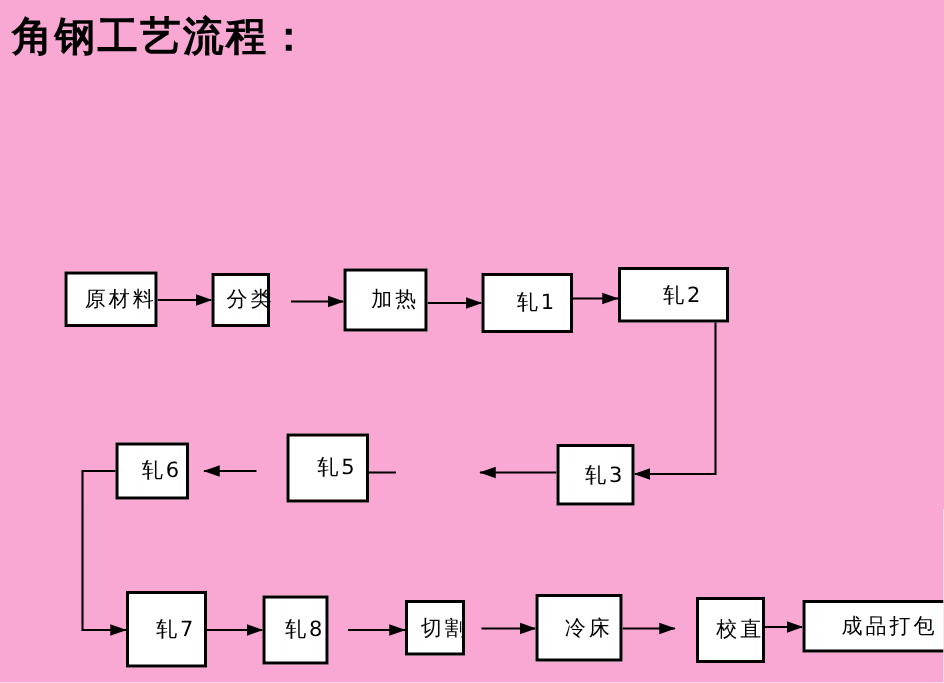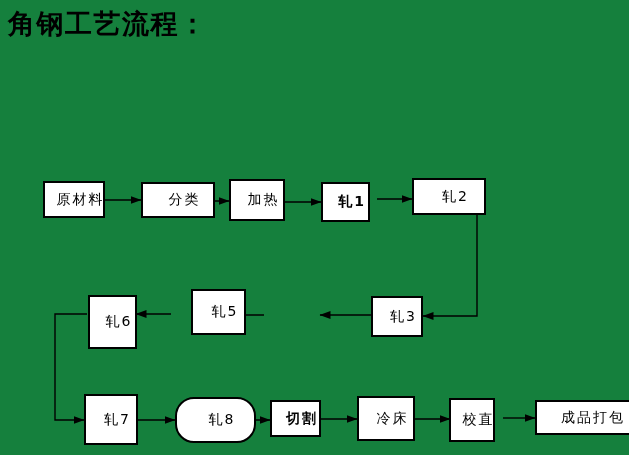--- a/index.html
+++ b/index.html
@@ -5,21 +5,21 @@
   html, body {
     margin: 0;
     padding: 0;
     background: #ffffff;
     font-family: "DejaVu Sans", "Liberation Sans", sans-serif;
   }
   .page {
     position: relative;
     width: 629px;
     height: 455px;
-    background: #15803d;
+    background: #f9a8d4;
     overflow: hidden;
   }
   .title {
     position: absolute;
     left: 8px;
     top: 6px;
     margin: 0;
     font-size: 27px;
     font-weight: 700;
     letter-spacing: 1.5px;
@@ -77,29 +77,29 @@
     <polyline class="edge" points="171,314 136,314" marker-end="url(#arrow)"></polyline>
     <polyline class="edge" points="87,314 55,314 55,420 84,420" marker-end="url(#arrow)"></polyline>
     <polyline class="edge" points="138,420 175,420" marker-end="url(#arrow)"></polyline>
     <polyline class="edge" points="232,420 270,420" marker-end="url(#arrow)"></polyline>
     <polyline class="edge" points="321,419 357,419" marker-end="url(#arrow)"></polyline>
     <polyline class="edge" points="415,419 450,419" marker-end="url(#arrow)"></polyline>
     <polyline class="edge" points="503,418 535,418" marker-end="url(#arrow)"></polyline>
   </svg>
 
   <div class="node" style="left:43px;  top:181px; width:62px; height:37px;">原材料</div>
-  <div class="node" style="left:141px; top:182px; width:74px; height:36px;">分类</div>
+  <div class="node" style="left:141px; top:182px; width:39px; height:36px;">分类</div>
   <div class="node" style="left:229px; top:179px; width:56px; height:42px;">加热</div>
-  <div class="node" style="left:321px; top:182px; width:49px; height:40px;font-weight:bold;">轧1</div>
+  <div class="node" style="left:321px; top:182px; width:61px; height:40px;">轧1</div>
   <div class="node" style="left:412px; top:178px; width:74px; height:37px;">轧2</div>
 
   <div class="node" style="left:371px; top:296px; width:52px; height:41px;">轧3</div>
   <div class="node" style="left:171px; top:289px; width:55px; height:46px;margin-left:20px;">轧5</div>
-  <div class="node" style="left:88px;  top:295px; width:49px; height:54px;">轧6</div>
+  <div class="node" style="left:77px;  top:295px; width:49px; height:38px;">轧6</div>
 
   <div class="node" style="left:84px;  top:394px; width:54px; height:51px;">轧7</div>
-  <div class="node" style="left:175px; top:397px; width:81px; height:46px;border-radius:19px;">轧8</div>
-  <div class="node" style="left:270px; top:400px; width:51px; height:37px;font-weight:bold;">切割</div>
+  <div class="node" style="left:175px; top:397px; width:44px; height:46px;">轧8</div>
+  <div class="node" style="left:270px; top:400px; width:40px; height:37px;">切割</div>
   <div class="node" style="left:357px; top:396px; width:58px; height:45px;">冷床</div>
-  <div class="node" style="left:449px; top:398px; width:46px; height:44px;">校直</div>
+  <div class="node" style="left:464px; top:398px; width:46px; height:44px;">校直</div>
   <div class="node" style="left:535px; top:400px; width:103px; height:35px;">成品打包</div>
 
 </div>
 
 </body></html>

